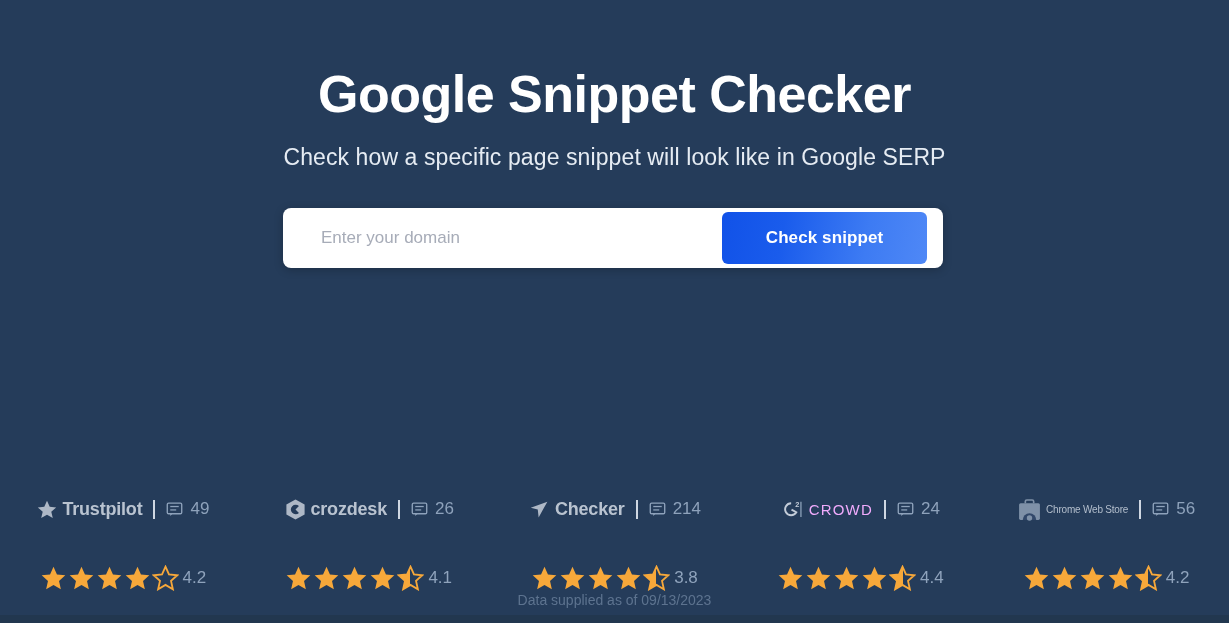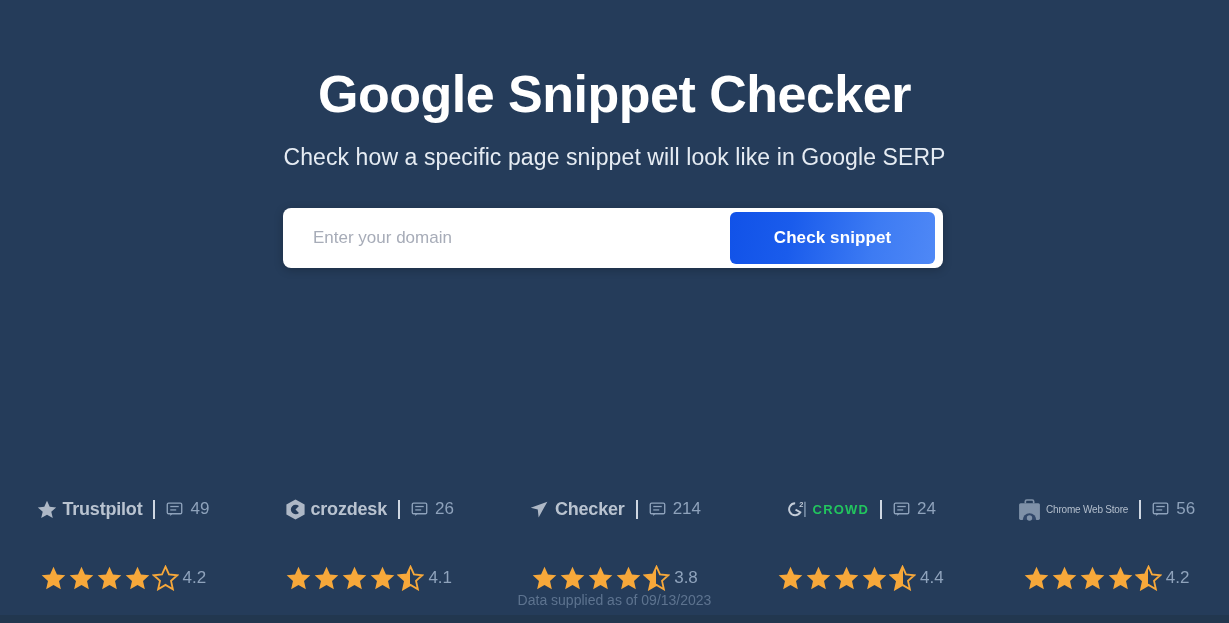--- a/index.html
+++ b/index.html
@@ -57,21 +57,21 @@
     position: absolute;
     top: 208px;
     left: 283px;
     width: 660px;
     height: 60px;
     background: #ffffff;
     border-radius: 8px;
     box-shadow: 0 2px 10px rgba(0,0,0,0.22);
     display: flex;
     align-items: center;
-    padding: 8px;
+    padding: 16px;
   }
 
   .search-input {
     flex: 1 1 auto;
     height: 48px;
     border: none;
     outline: none;
     background: transparent;
     font-family: "Liberation Sans", sans-serif;
     font-size: 17px;
@@ -134,21 +134,21 @@
 
   .brand-name {
     font-size: 18px;
     font-weight: 700;
     color: #b9c3d0;
     letter-spacing: -0.2px;
     white-space: nowrap;
   }
 
   .brand-name.light   { font-weight: 400; font-size: 10px; color: #b4bfcd; }
-  .brand-name.small   { font-size: 13px; font-weight: 700; letter-spacing: 1.2px; color: #22c55e; }
+  .brand-name.small   { font-size: 15px; font-weight: 400; letter-spacing: 1.2px; color: #f0abfc; }
 
   .brand-divider {
     width: 2px;
     height: 19px;
     background: #cfd7e2;
     margin: 0 11px;
     flex: 0 0 auto;
   }
 
   .reviews {

